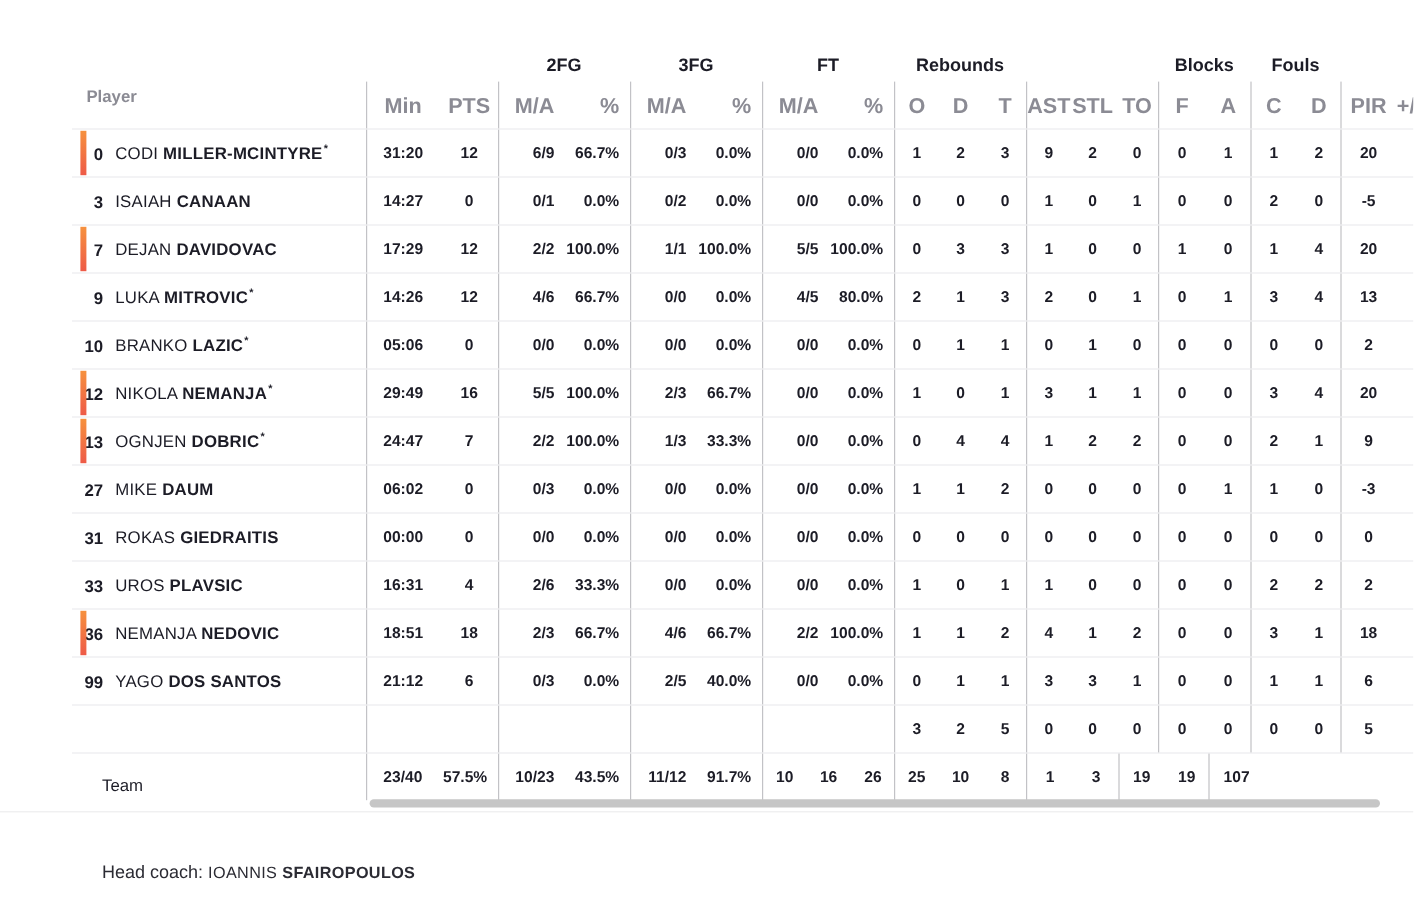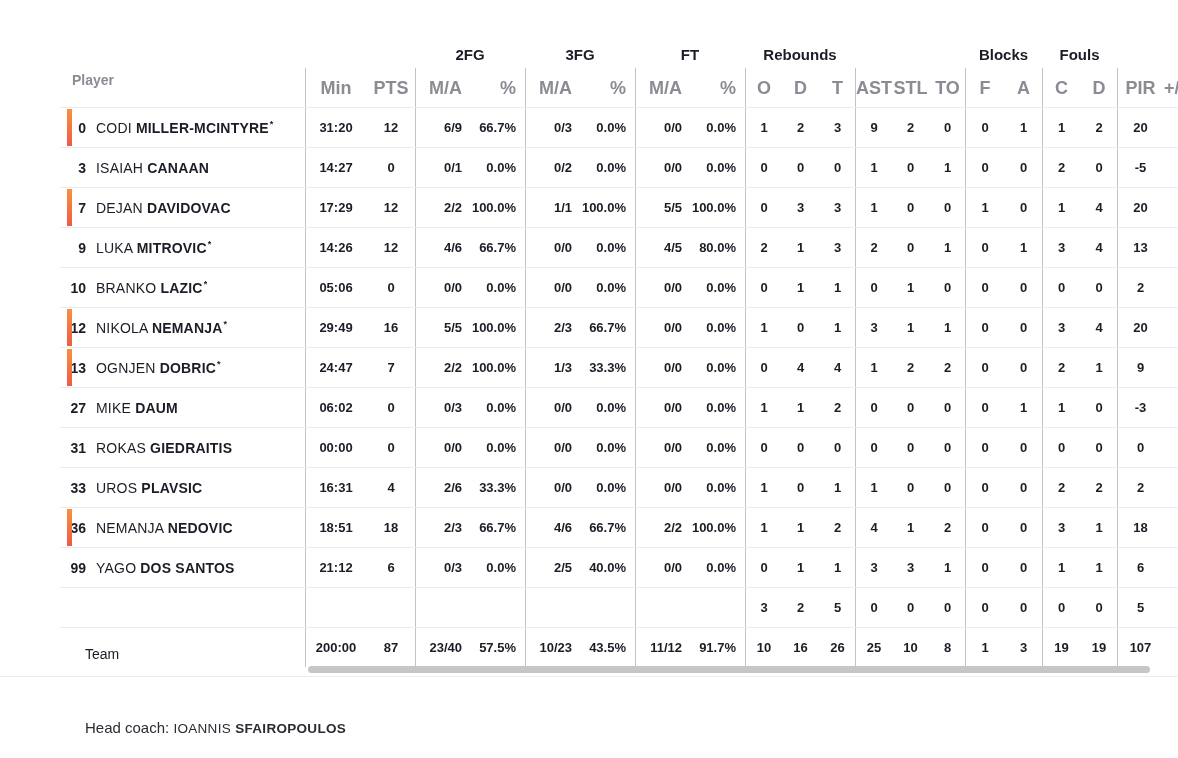--- a/index.html
+++ b/index.html
@@ -750,24 +750,20 @@
     </div>
   </div>
           <div class="trow summary">
     <div class="c-player">
 
       <span class="rlabel">Total</span>
       <span class="pnum"></span>
       <span class="pname"><span class="pfirst"></span> <span class="plast"></span><sup class="pstar"></sup></span>
     </div>
     <div class="grp g110">
-      <span class="cell w60 cmin">200:00</span>
-      <span class="cell w50 cpts">87</span>
-    </div>
-    <div class="grp g110">
       <span class="cell w52 ra c2ma">23/40</span>
       <span class="cell w58 ra rp10 c2pct">57.5%</span>
     </div>
     <div class="grp g110">
       <span class="cell w52 ra c3ma">10/23</span>
       <span class="cell w58 ra rp10 c3pct">43.5%</span>
     </div>
     <div class="grp g110">
       <span class="cell w52 ra cftma">11/12</span>
       <span class="cell w58 ra rp10 cftpct">91.7%</span>

